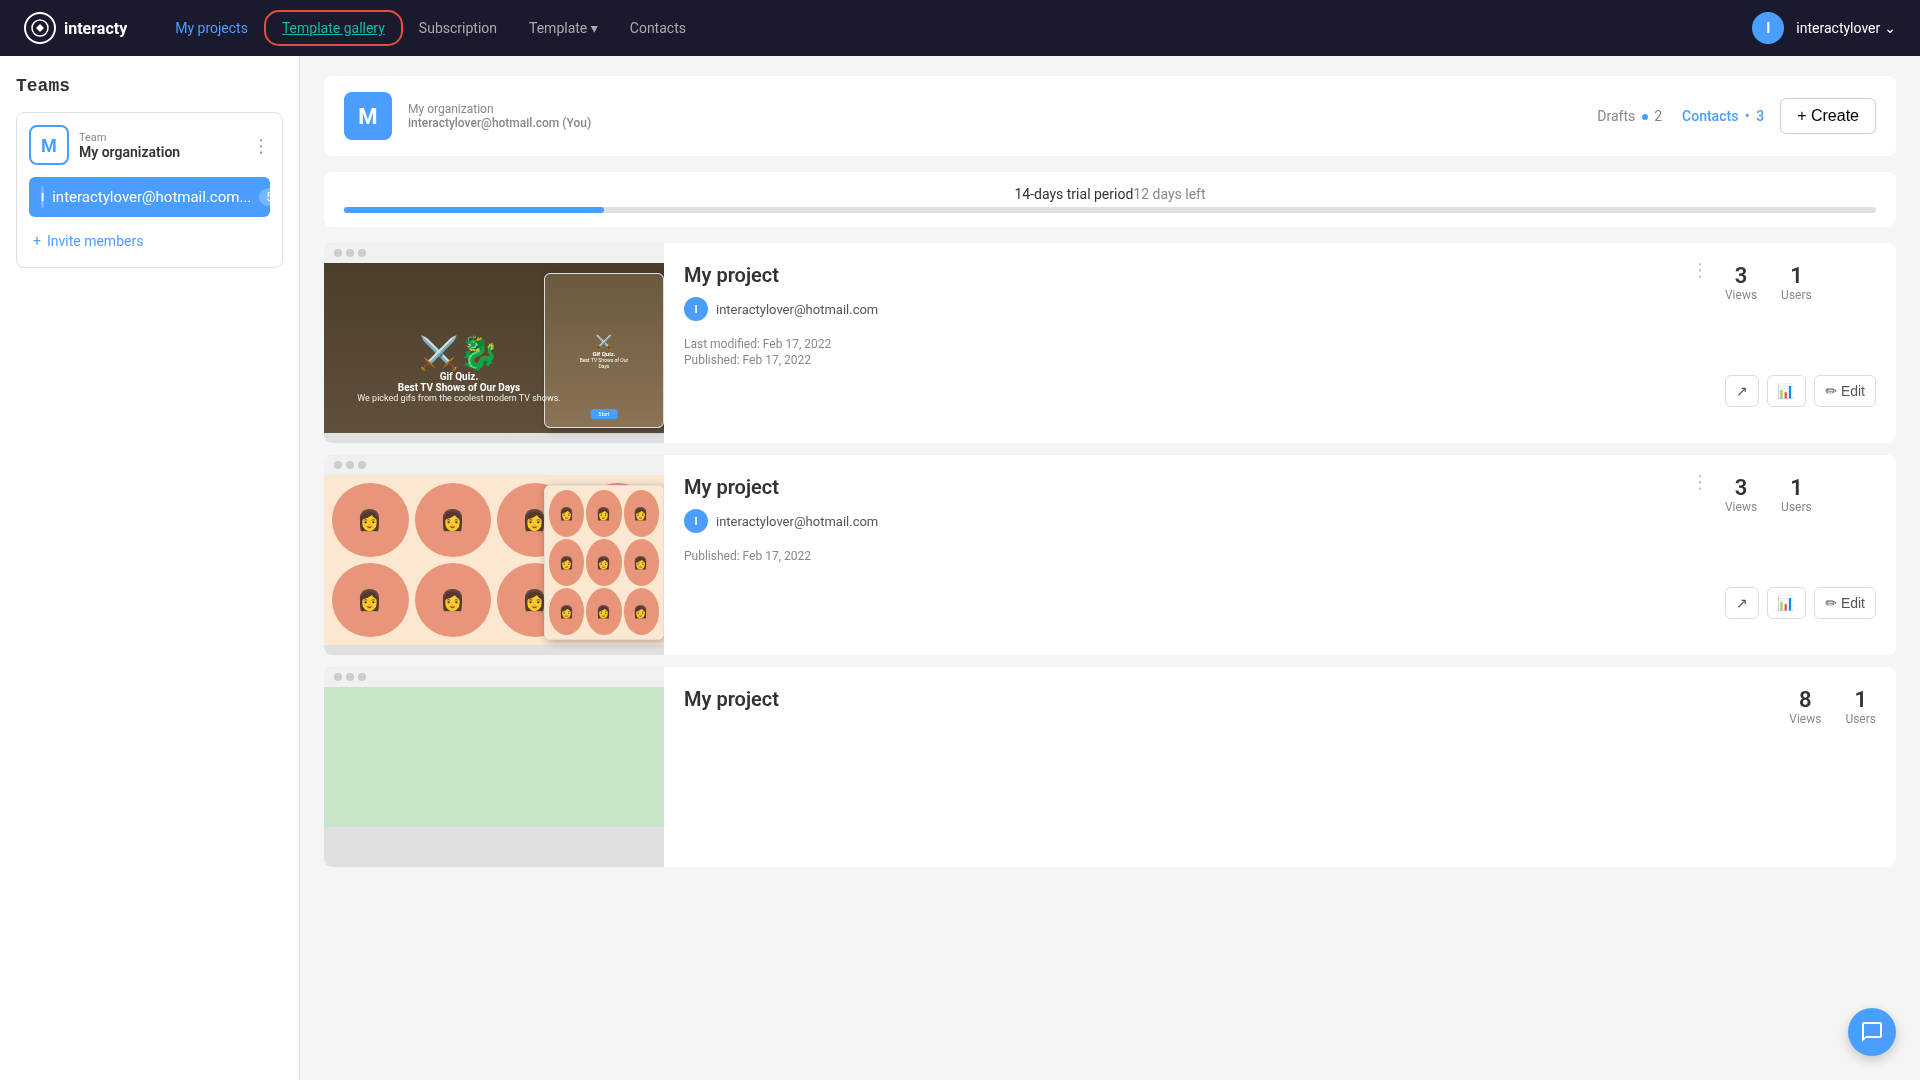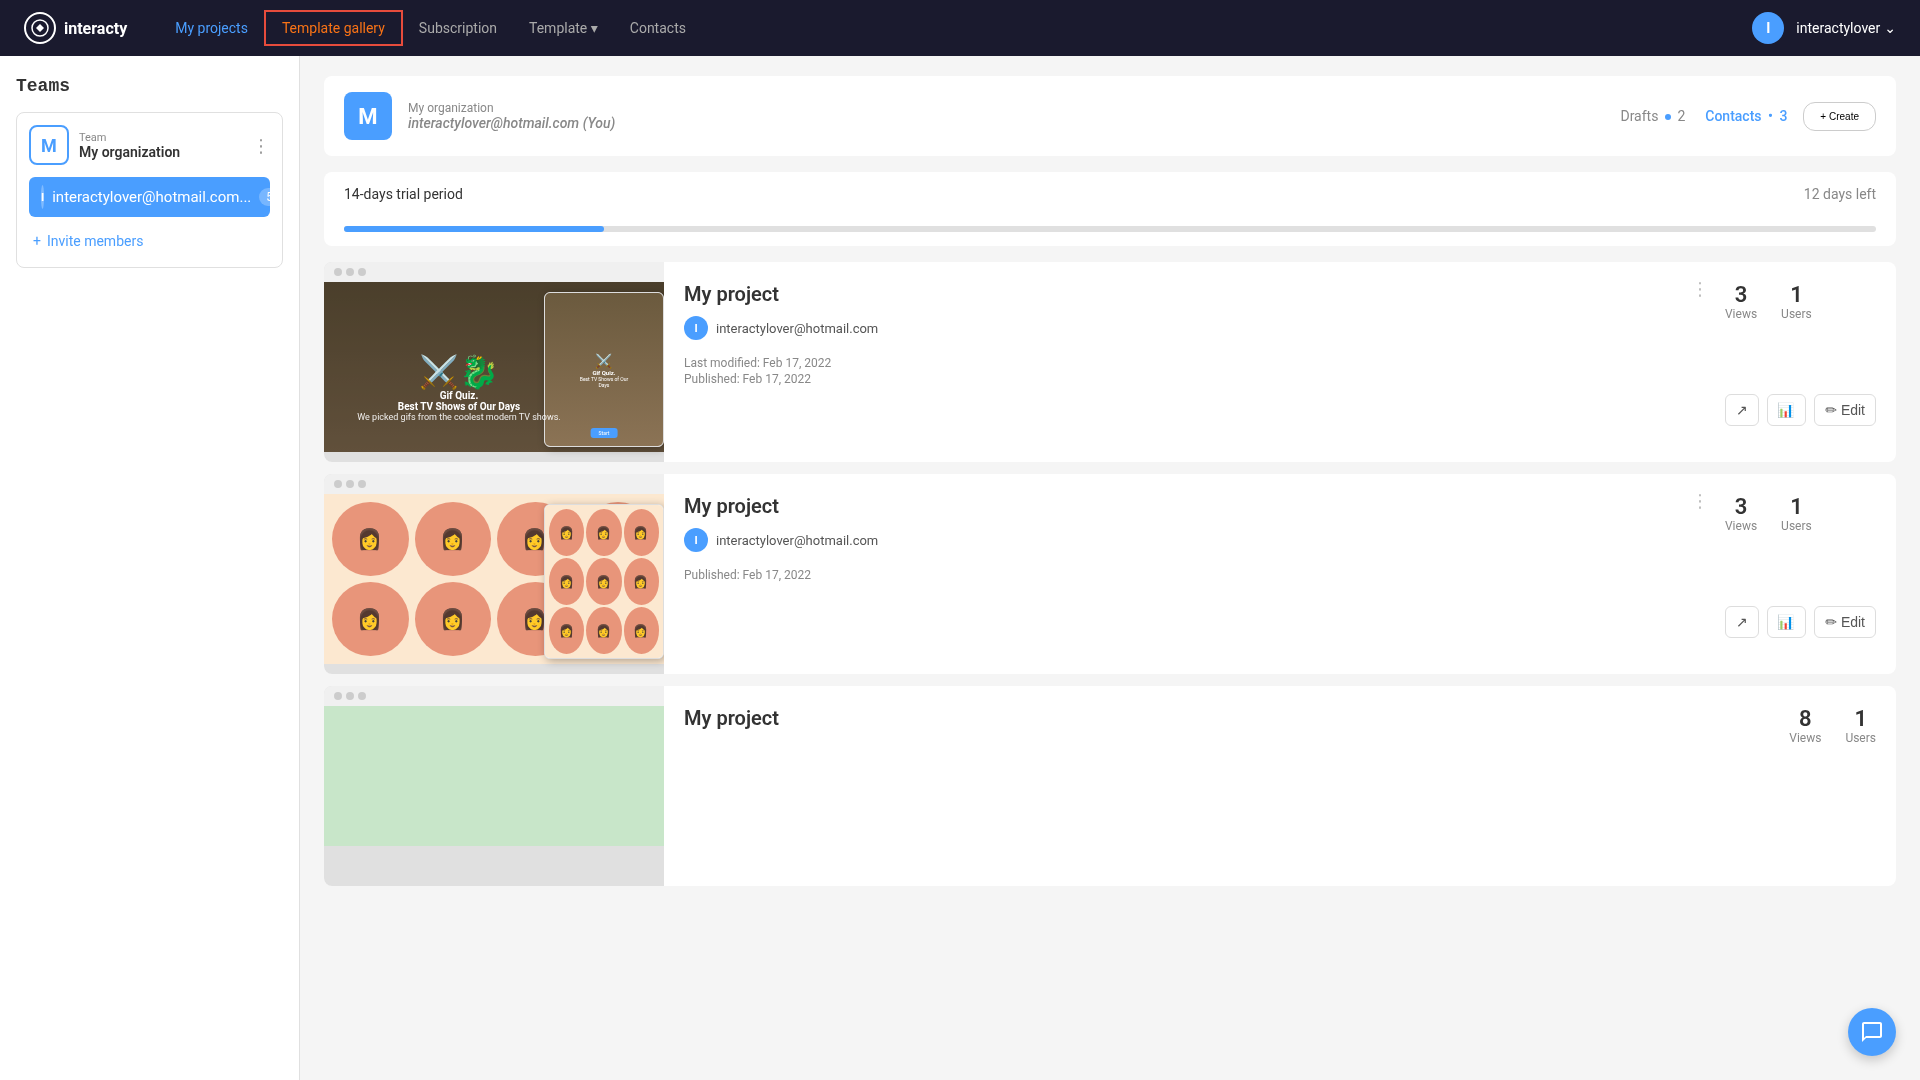--- a/index.html
+++ b/index.html
@@ -28,23 +28,24 @@
       display: flex; align-items: center; justify-content: center;
       font-size: 12px; color: #fff;
     }
     .nav-links { display: flex; align-items: center; flex: 1; }
     .nav-link {
       color: #aaa; padding: 8px 16px; cursor: pointer;
       font-size: 14px; border-radius: 4px; text-decoration: none;
     }
     .nav-link.active { color: #4a9eff; }
     .nav-link.active-box {
-      color: #f97316;
+      color: #14b8a6;
       border: 2px solid #e74c3c;
-      border-radius: 0;
+      border-radius: 15px;
+      text-decoration: underline;
     }
     .nav-right {
       display: flex; align-items: center; gap: 12px;
     }
     .nav-avatar {
       width: 32px; height: 32px; border-radius: 50%;
       background: #4a9eff;
       display: flex; align-items: center; justify-content: center;
       color: #fff; font-weight: bold; font-size: 14px;
     }
@@ -133,48 +134,48 @@
       gap: 16px;
     }
     .org-avatar {
       width: 48px; height: 48px; border-radius: 8px;
       background: #4a9eff;
       display: flex; align-items: center; justify-content: center;
       font-size: 22px; font-weight: bold; color: #fff;
     }
     .org-info { flex: 1; }
     .org-name { font-size: 12px; color: #888; }
-    .org-email { font-size: 14px; font-weight: 500; font-style: italic; }
+    .org-email { font-size: 12px; font-weight: 500; }
     .org-email span { color: #888; }
 
     .org-stats { display: flex; align-items: center; gap: 20px; margin-left: auto; }
     .stat-item { font-size: 14px; color: #888; }
     .stat-item a { color: #4a9eff; text-decoration: none; font-weight: 500; }
     .stat-item .dot { display: inline-block; width: 6px; height: 6px; border-radius: 50%; background: #4a9eff; margin: 0 3px; vertical-align: middle; }
 
     .create-btn {
       background: #fff;
       border: 1px solid #ccc;
-      border-radius: 12px;
+      border-radius: 6px;
       padding: 8px 16px;
-      font-size: 10px;
+      font-size: 16px;
       cursor: pointer;
       white-space: nowrap;
     }
 
     
     .trial-banner {
       background: #fff;
       border-radius: 8px;
       padding: 14px 20px;
       margin-bottom: 16px;
     }
     .trial-top {
-      display: flex; justify-content: space-between; align-items: center;
-      margin-bottom: 24px;
+      display: flex; justify-content: center; align-items: center;
+      margin-bottom: 5px;
     }
     .trial-label { font-size: 14px; color: #333; }
     .trial-days { font-size: 14px; color: #888; }
     .trial-bar { background: #e0e0e0; border-radius: 4px; height: 6px; }
     .trial-progress { background: #4a9eff; height: 6px; border-radius: 4px; width: 17%; }
 
     
     .project-card {
       background: #fff;
       border-radius: 8px;

